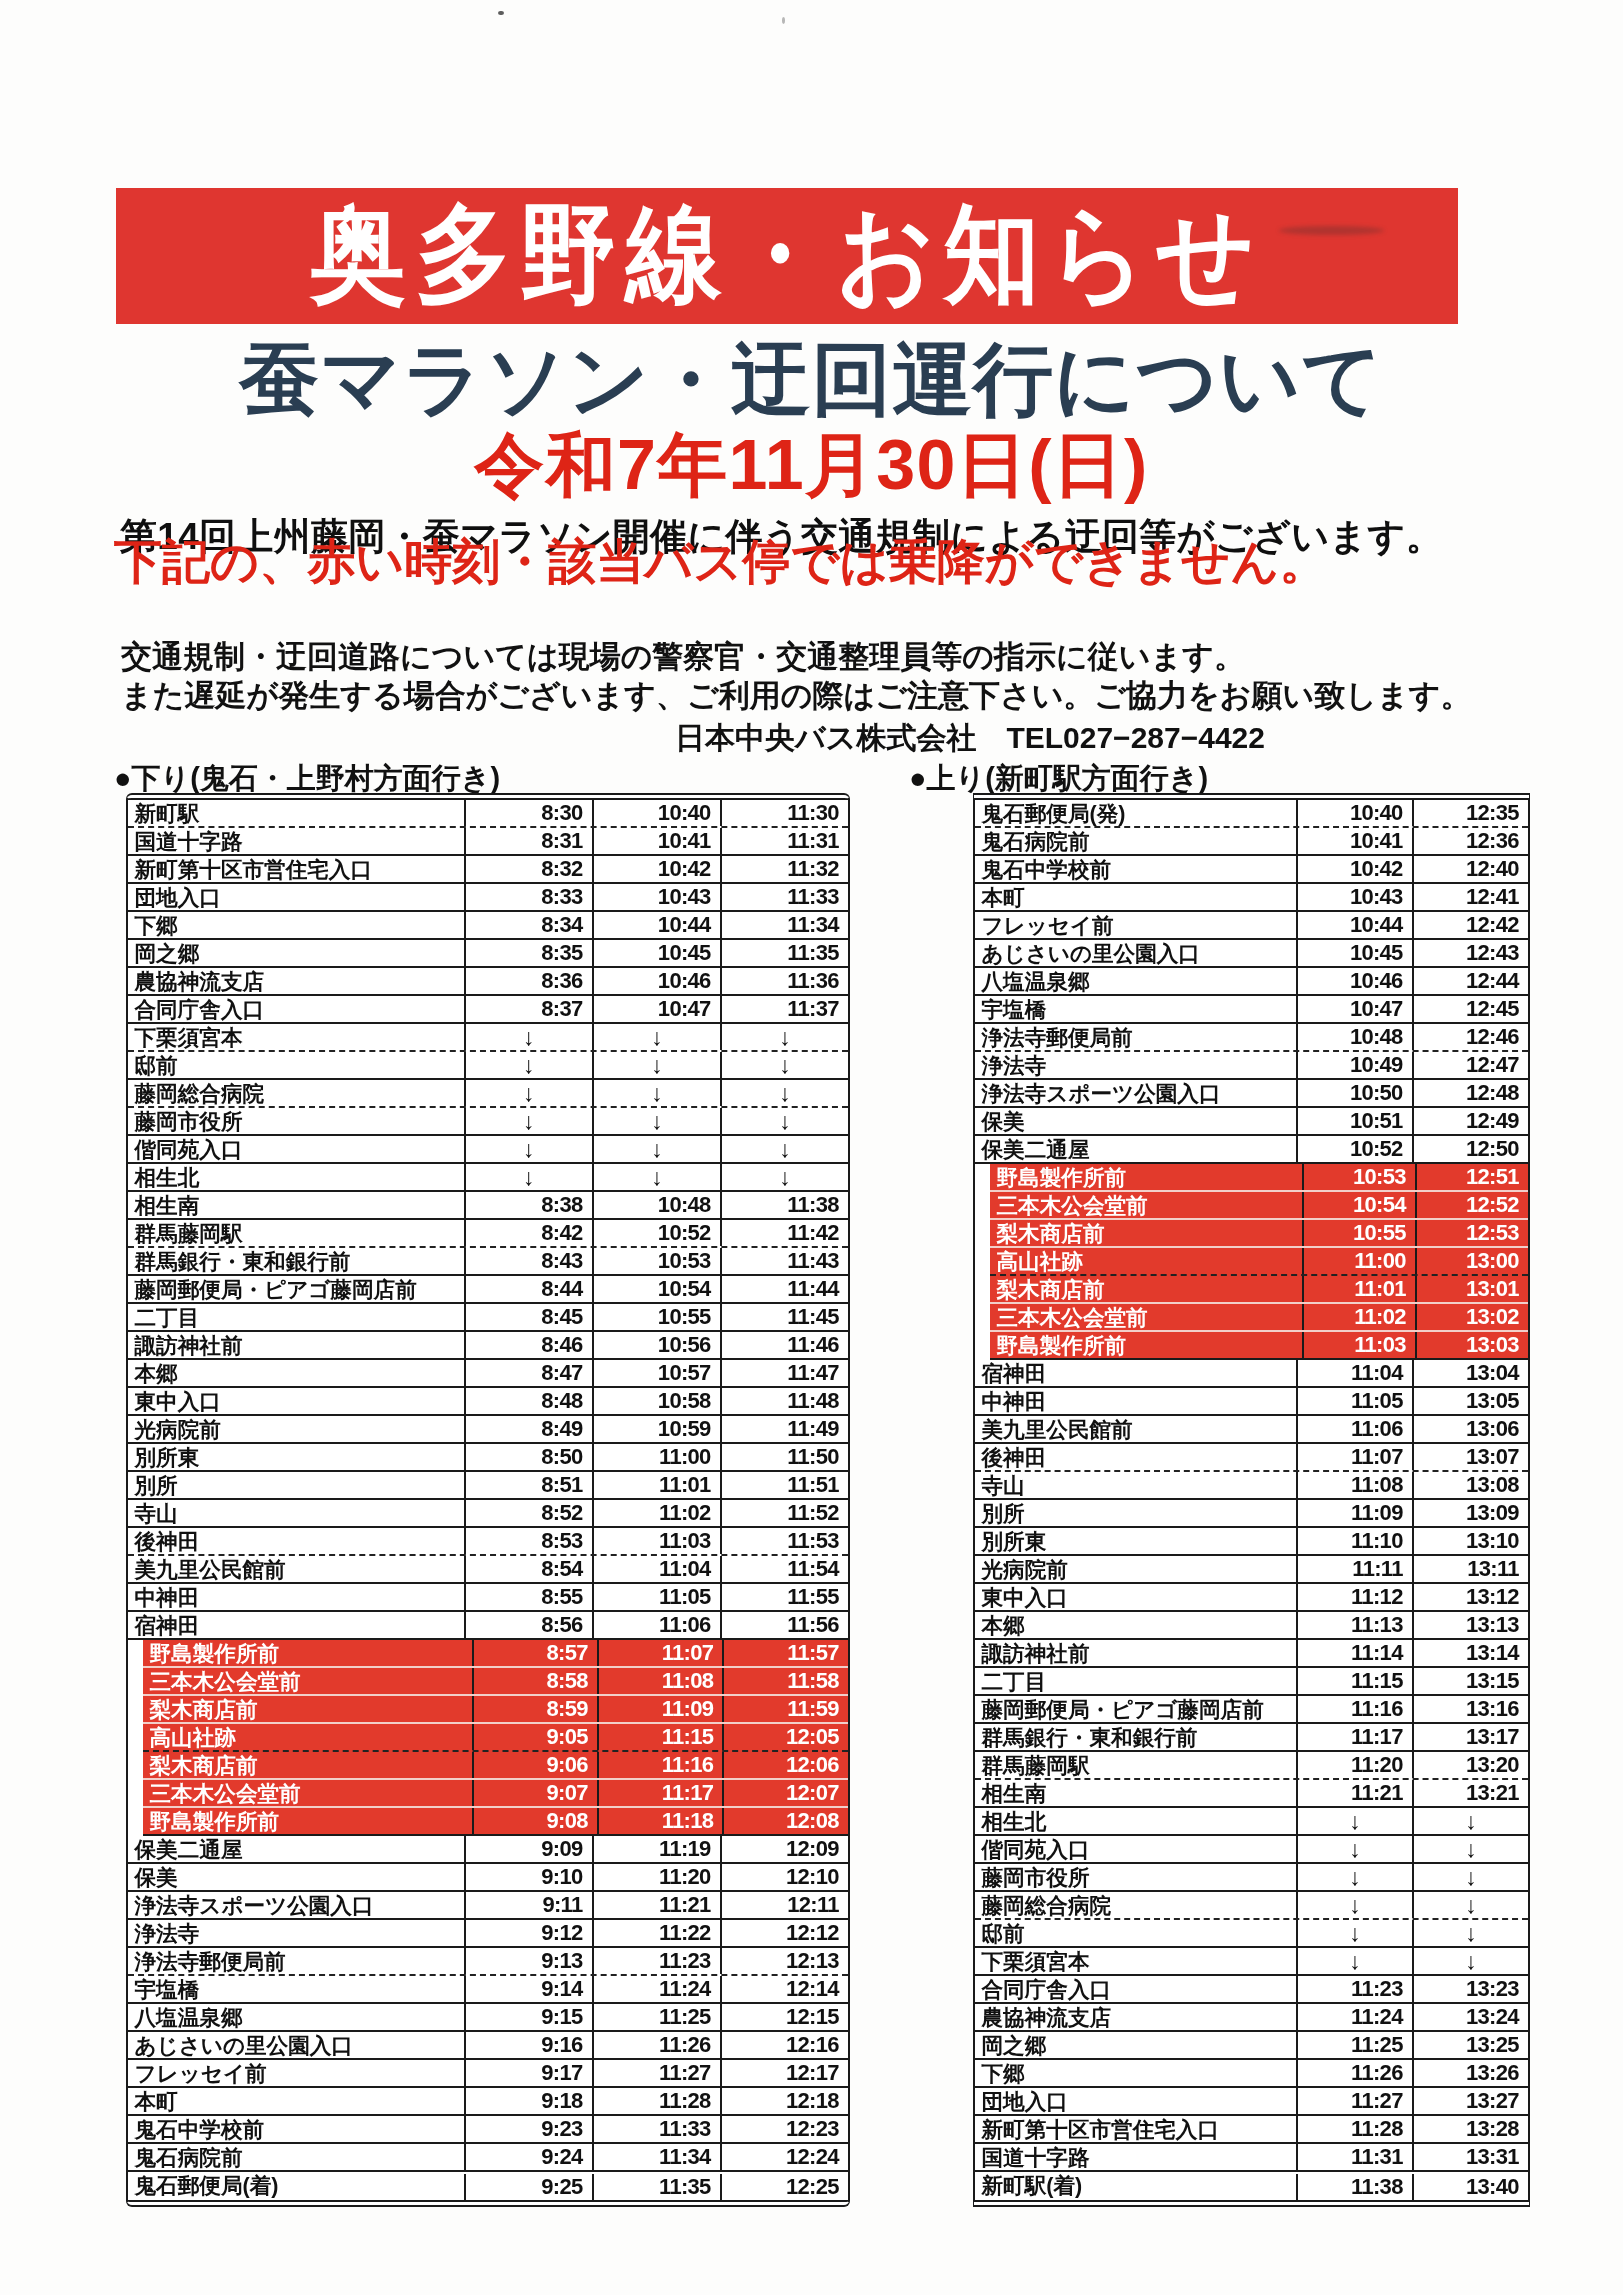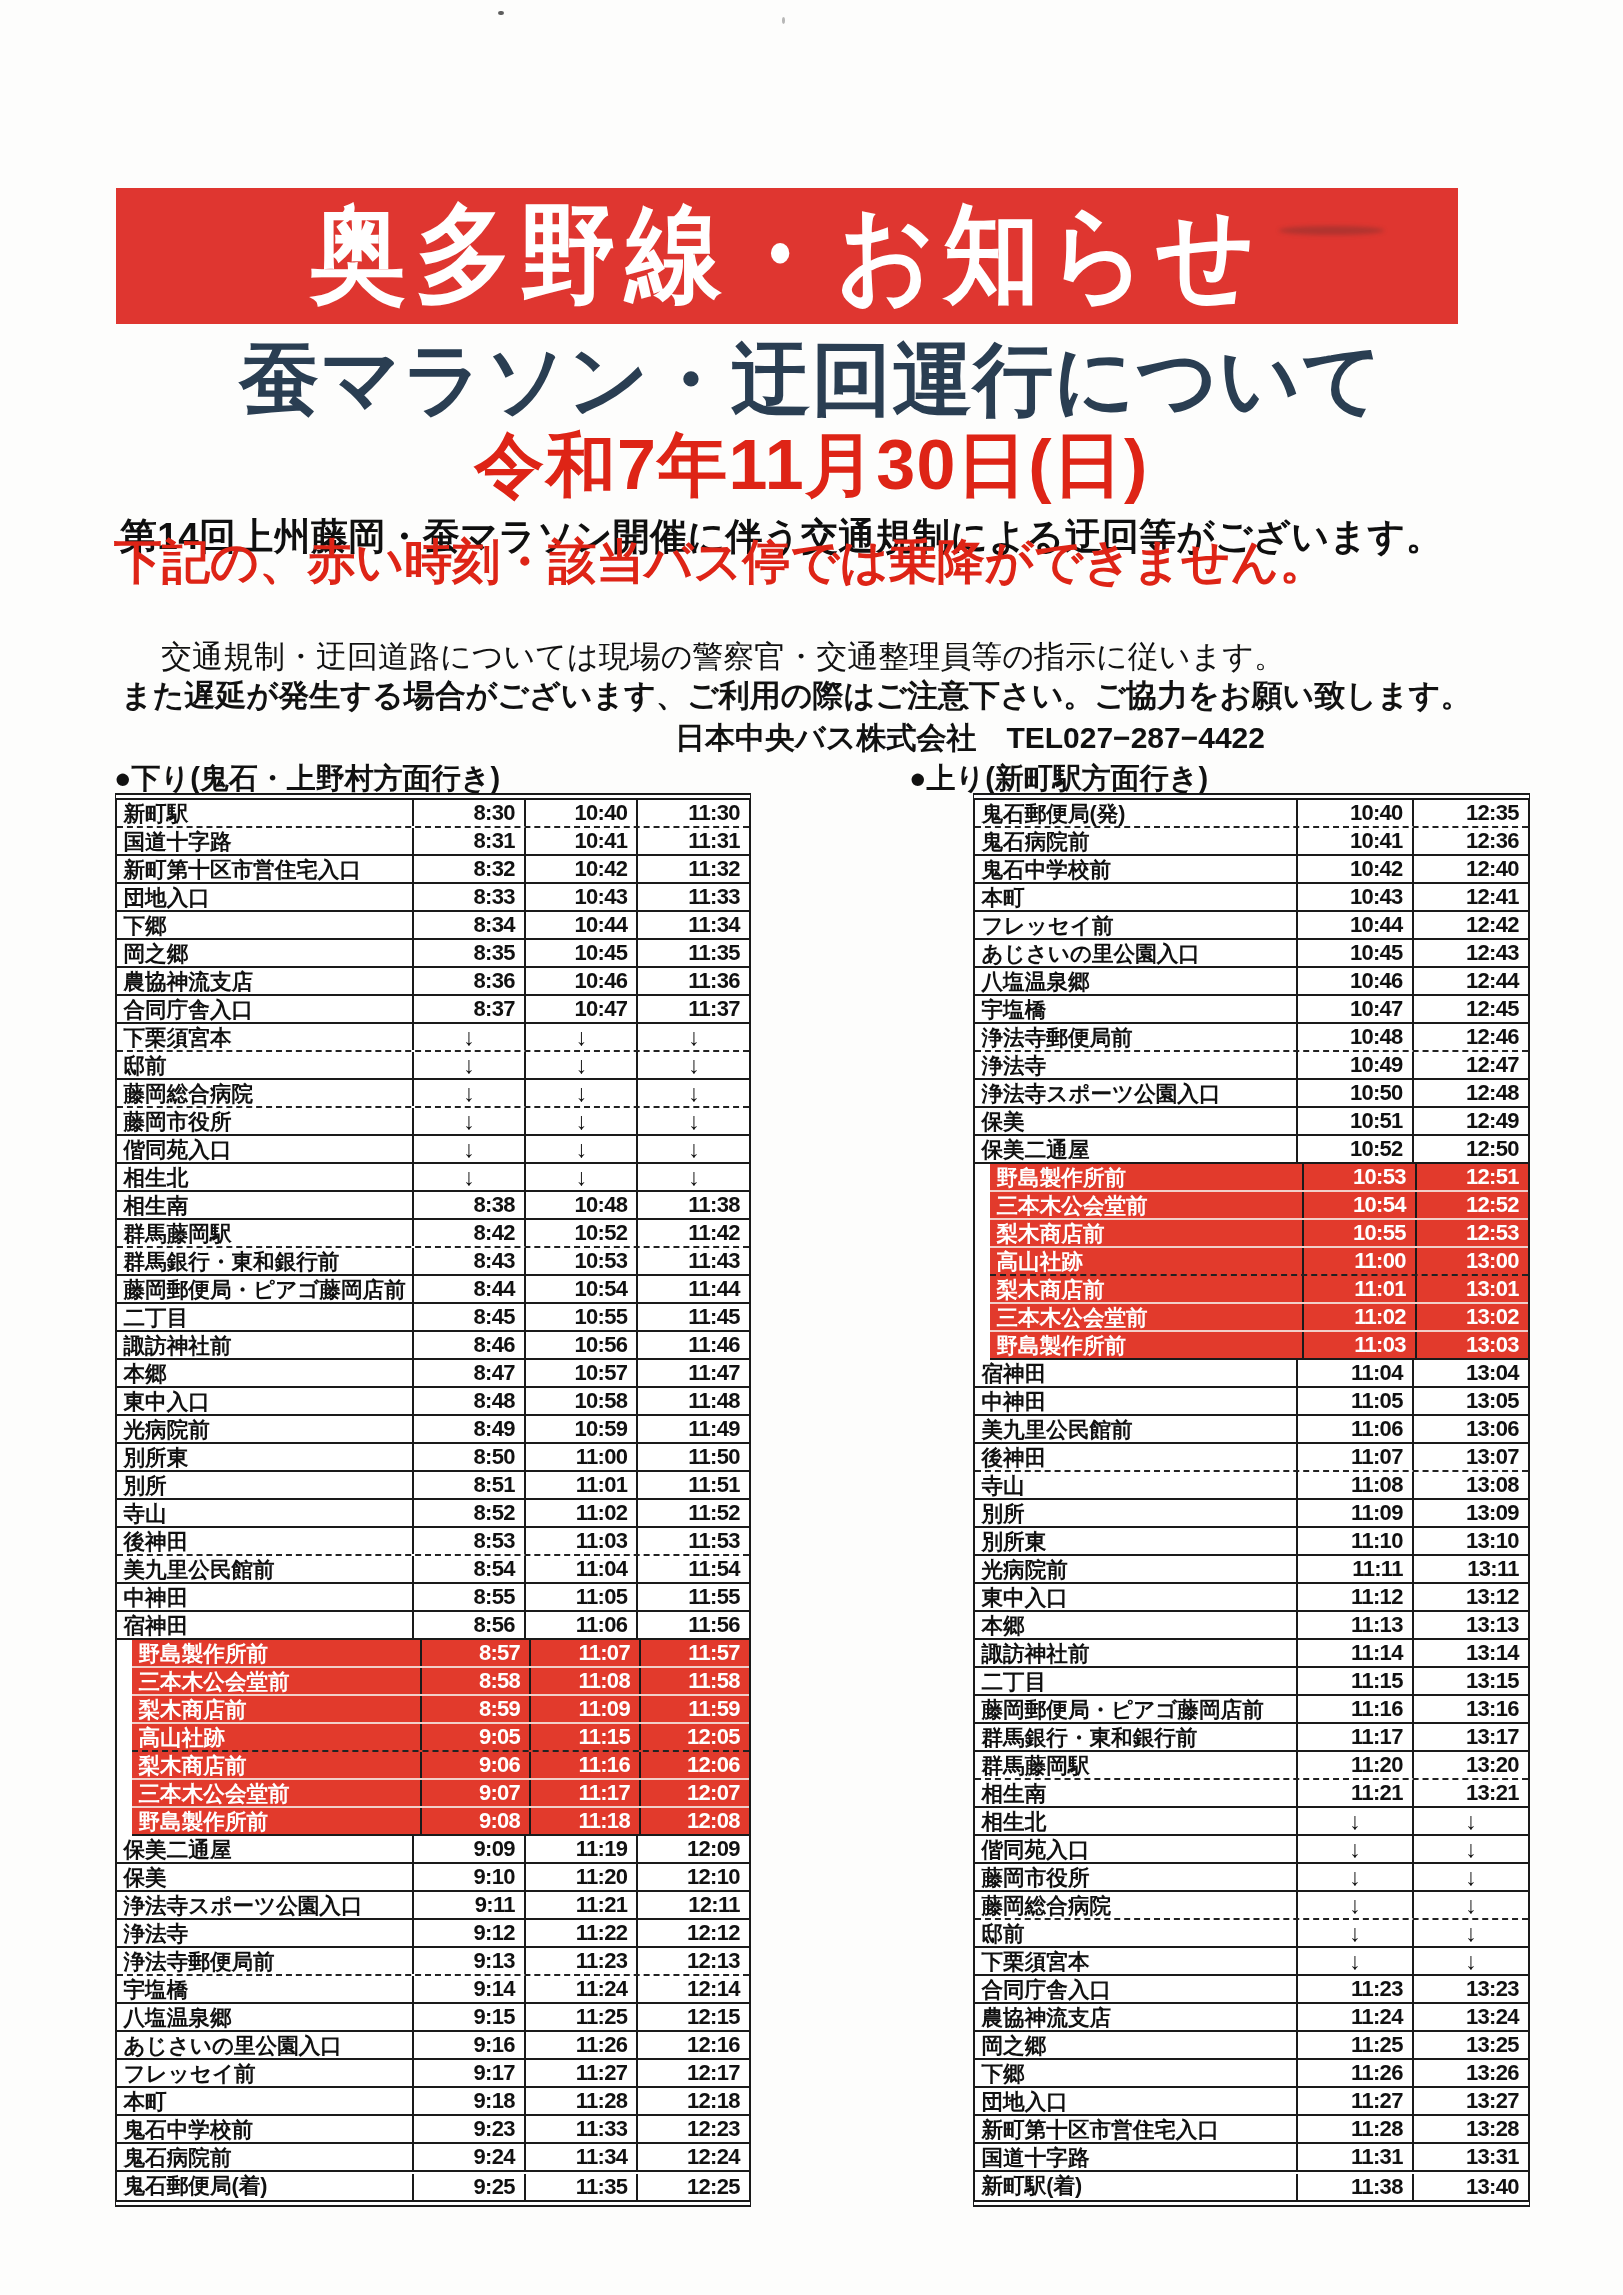--- a/index.html
+++ b/index.html
@@ -31,36 +31,36 @@
     letter-spacing:1.3px; white-space:nowrap;
   }
   .para1 {
     position:absolute; left:120px; top:512px; font-size:37px; font-weight:800;
     color:#0f0f0f; letter-spacing:0.3px; white-space:nowrap;
   }
   .warning {
     position:absolute; left:114px; top:530px; font-size:48px; font-weight:900;
     color:var(--text-red,#de2416); letter-spacing:0px; white-space:nowrap;
   }
-  .note1 { position:absolute; left:121px; top:636px; font-size:31px; font-weight:400; white-space:nowrap;margin-left:40px; }
+  .note1 { position:absolute; left:121px; top:636px; font-size:31px; font-weight:700; white-space:nowrap; }
   .note2 { position:absolute; left:121px; top:675px; font-size:31px; font-weight:800; white-space:nowrap; }
   .company { position:absolute; left:675px; top:718px; font-size:30px; font-weight:800; white-space:nowrap; }
 
   
   .tbl-title { position:absolute; top:759px; font-size:29px; font-weight:900; white-space:nowrap; }
   .tbl-title.down-title { left:114px; }
   .tbl-title.up-title   { left:909px; }
 
   .tbl {
     position:absolute; top:793px; background:#fff;
     border:2.6px solid var(--border-dark,#1a1a1a);
     border-top:7.9px double var(--border-dark,#1a1a1a);
     border-bottom:7.9px double var(--border-dark,#1a1a1a);
   }
-  .tbl.down { left:115px;  width:636px; }
+  .tbl.down { left:126px;  width:724px;border-radius:6px; }
   .tbl.up   { left:973px; width:557px;  }
 
   .row {
     display:flex; height:28px; align-items:stretch;
     border-bottom:2px solid var(--border-dark,#1a1a1a);
   }
   .row:last-child { border-bottom:none;align-items:flex-end; }
   .row.sep-dash  { border-bottom:2.6px dashed #222; }
   .row.sep-light { border-bottom:2px solid #f2cfc9; }
   .row.red { background:var(--row-red,#e23a2c); color:#fff;margin-left:15px; }

